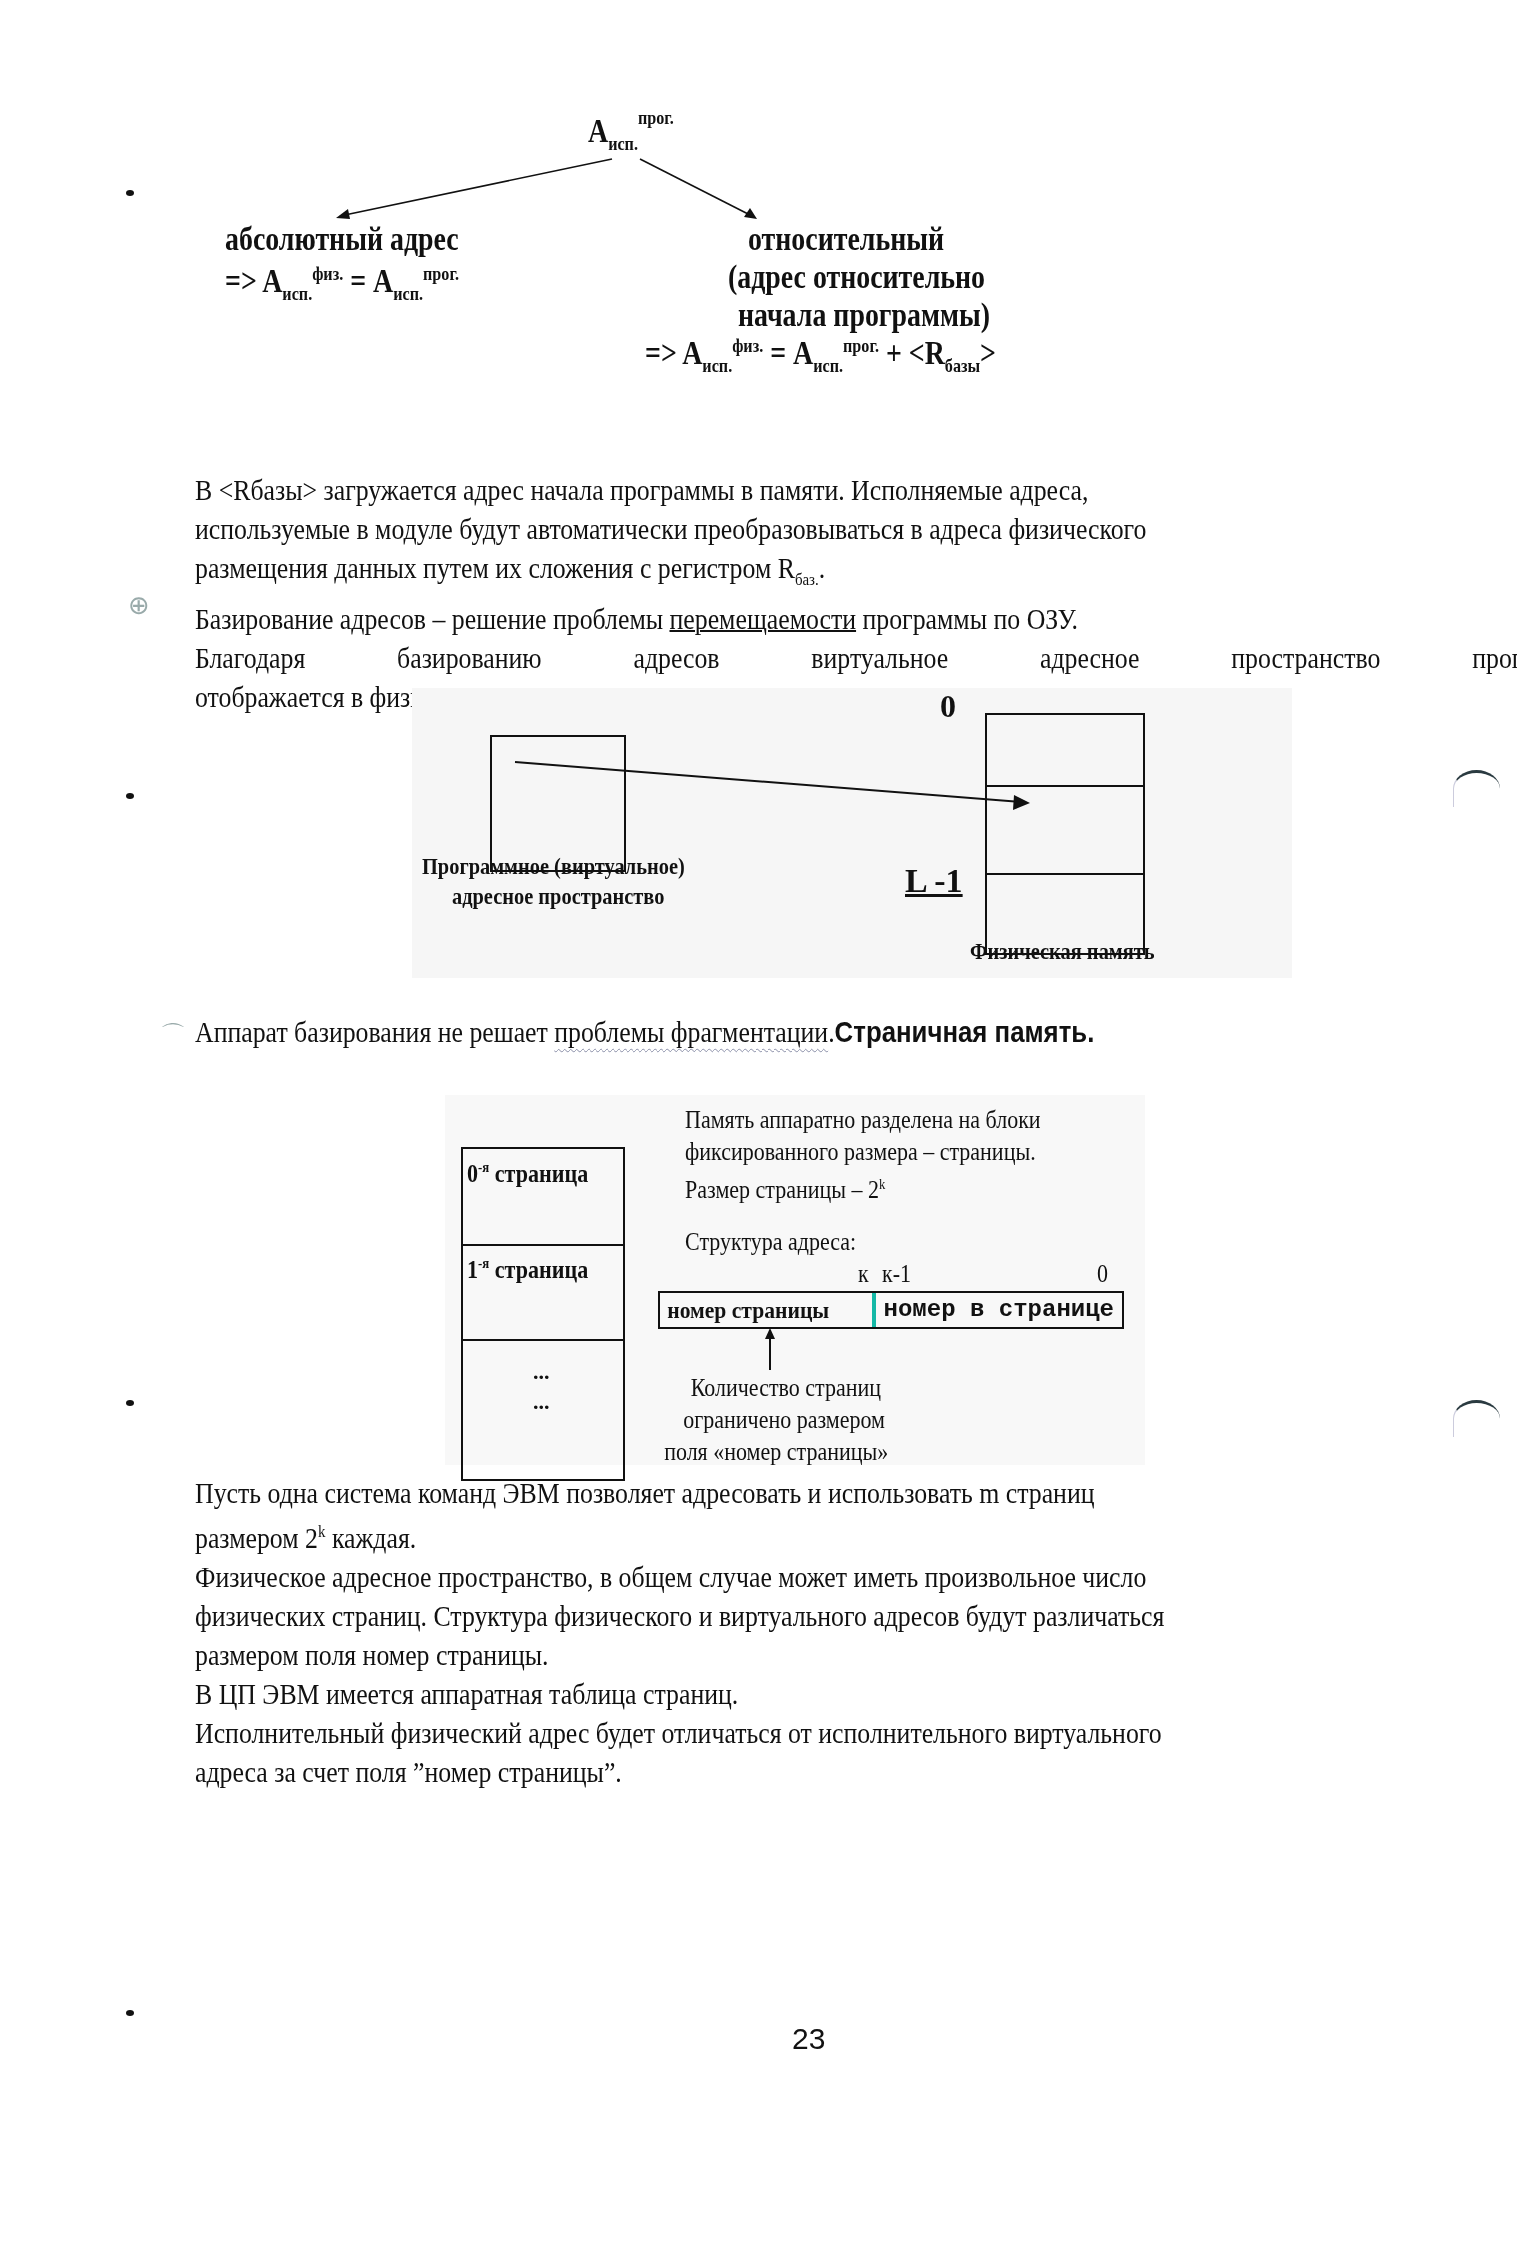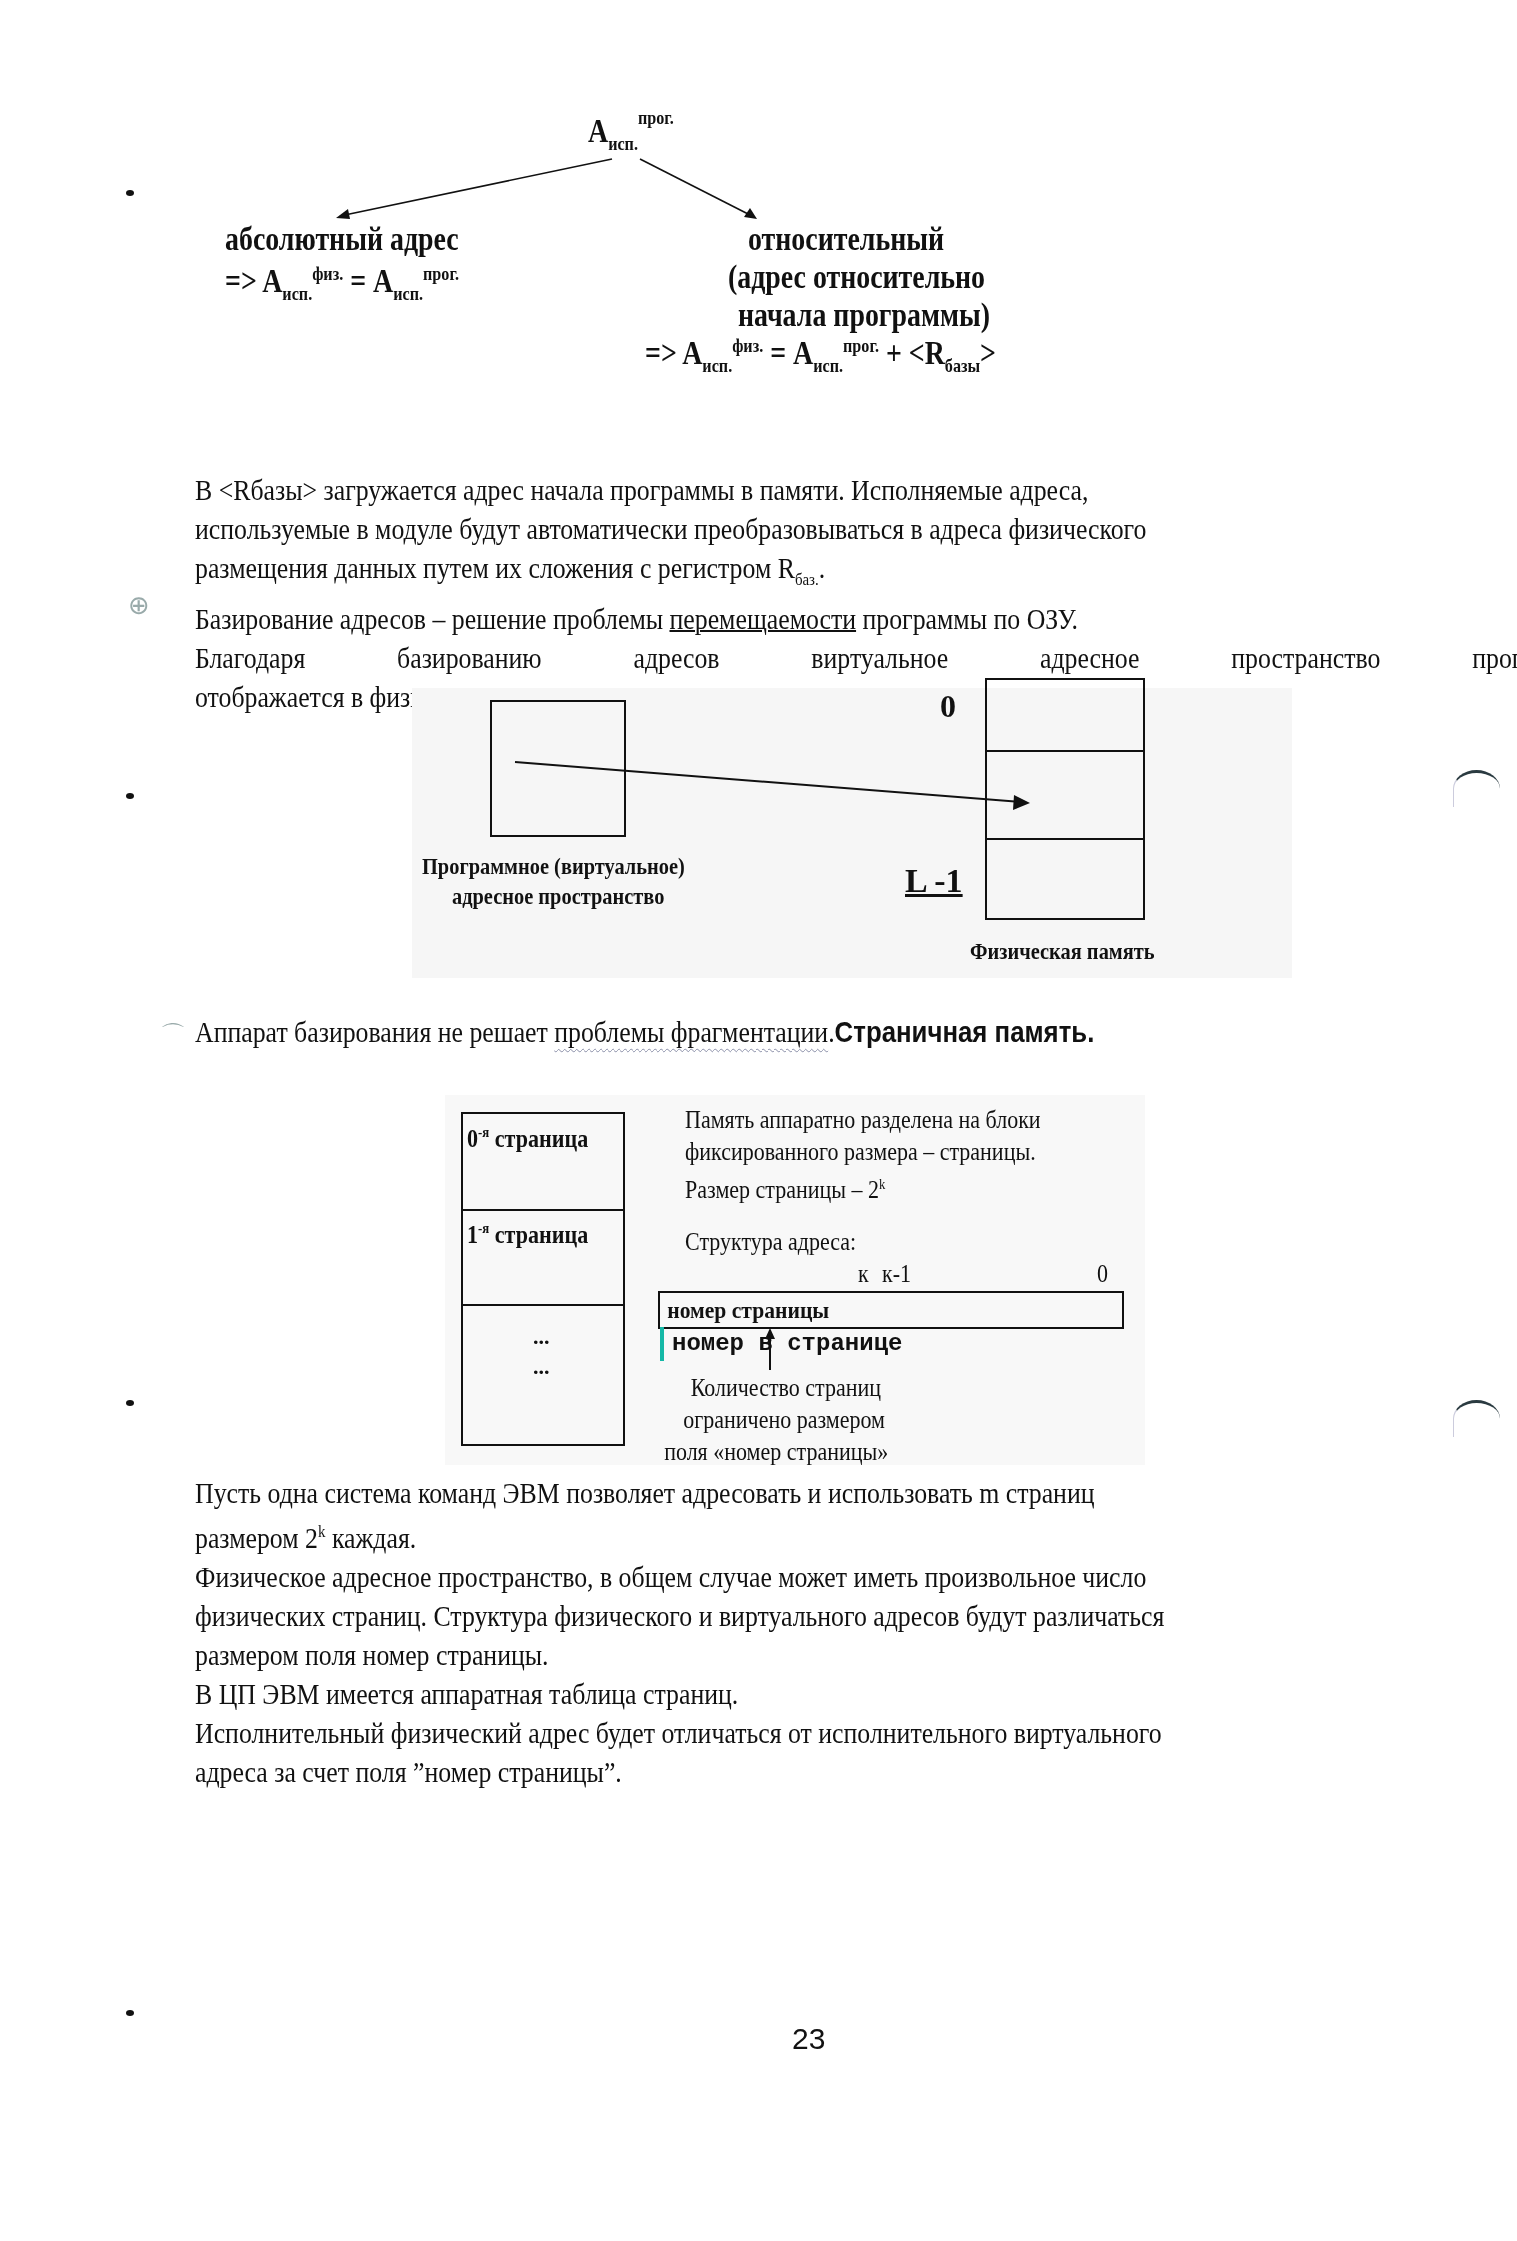--- a/index.html
+++ b/index.html
@@ -5,26 +5,26 @@
   html, body { margin: 0; padding: 0; background: #ffffff; }
   body { width: 1517px; height: 2241px; position: relative; overflow: hidden;
          font-family: "Liberation Serif", "DejaVu Serif", serif; color: #111; }
   .abs { position: absolute; }
   sub, sup { font-size: 58%; }
   .tree-node { font-size: 34px; font-weight: bold; transform: scaleX(0.82); transform-origin: left top; white-space: nowrap; }
   .para { font-size: 30px; line-height: 39px; white-space: nowrap; transform: scaleX(0.86); transform-origin: left top; }
   .justify-line { display: flex; justify-content: space-between; width: 1630px; }
   .under { text-decoration: underline; text-decoration-thickness: 2px; }
   .wavy { text-decoration: underline wavy #8a8fa8; text-decoration-thickness: 1px; text-underline-offset: 6px; }
-  .box { position: absolute; border: 2px solid #111; background: transparent; }
+  .box { position: absolute; border: 2px solid #111; background: transparent; margin-top: 35px; }
   .diag-bg { position: absolute; background: #f6f6f6; }
   .label-b { font-weight: bold; font-size: 24px; white-space: nowrap; transform: scaleX(0.85); transform-origin: left top; }
   .page-label { font-weight: bold; font-size: 26px; white-space: nowrap; }
   .small { font-size: 25px; line-height: 32px; white-space: nowrap; transform: scaleX(0.88); transform-origin: left top; }
-  .addr-table { position: absolute; display: flex; border: 2px solid #111; height: 34px; flex-direction: column; }
+  .addr-table { position: absolute; display: flex; border: 2px solid #111; height: 34px; }
   .addr-cell { font-weight: bold; font-size: 24px; line-height: 34px; padding: 0 8px; white-space: nowrap; }
   .addr-cell + .addr-cell { border-left: 4px solid #14b8a6; font-family: Liberation Mono, monospace; }
   .heading-sans { font-family: "Liberation Sans", "DejaVu Sans", sans-serif; font-weight: bold; font-size: 30px; }
   .punch-hole { position: absolute; width: 46px; height: 34px; border-top: 3px solid #2a3a40; border-radius: 50% 50% 0 0; border-left: 1px solid #ccd; }
   .dot { position: absolute; width: 8px; height: 6px; background: #111; border-radius: 50%; }
   .pencil-mark { position: absolute; font-size: 26px; color: #9aa; font-family: "DejaVu Sans", sans-serif; }
 </style>
 </head>
 <body>
 

